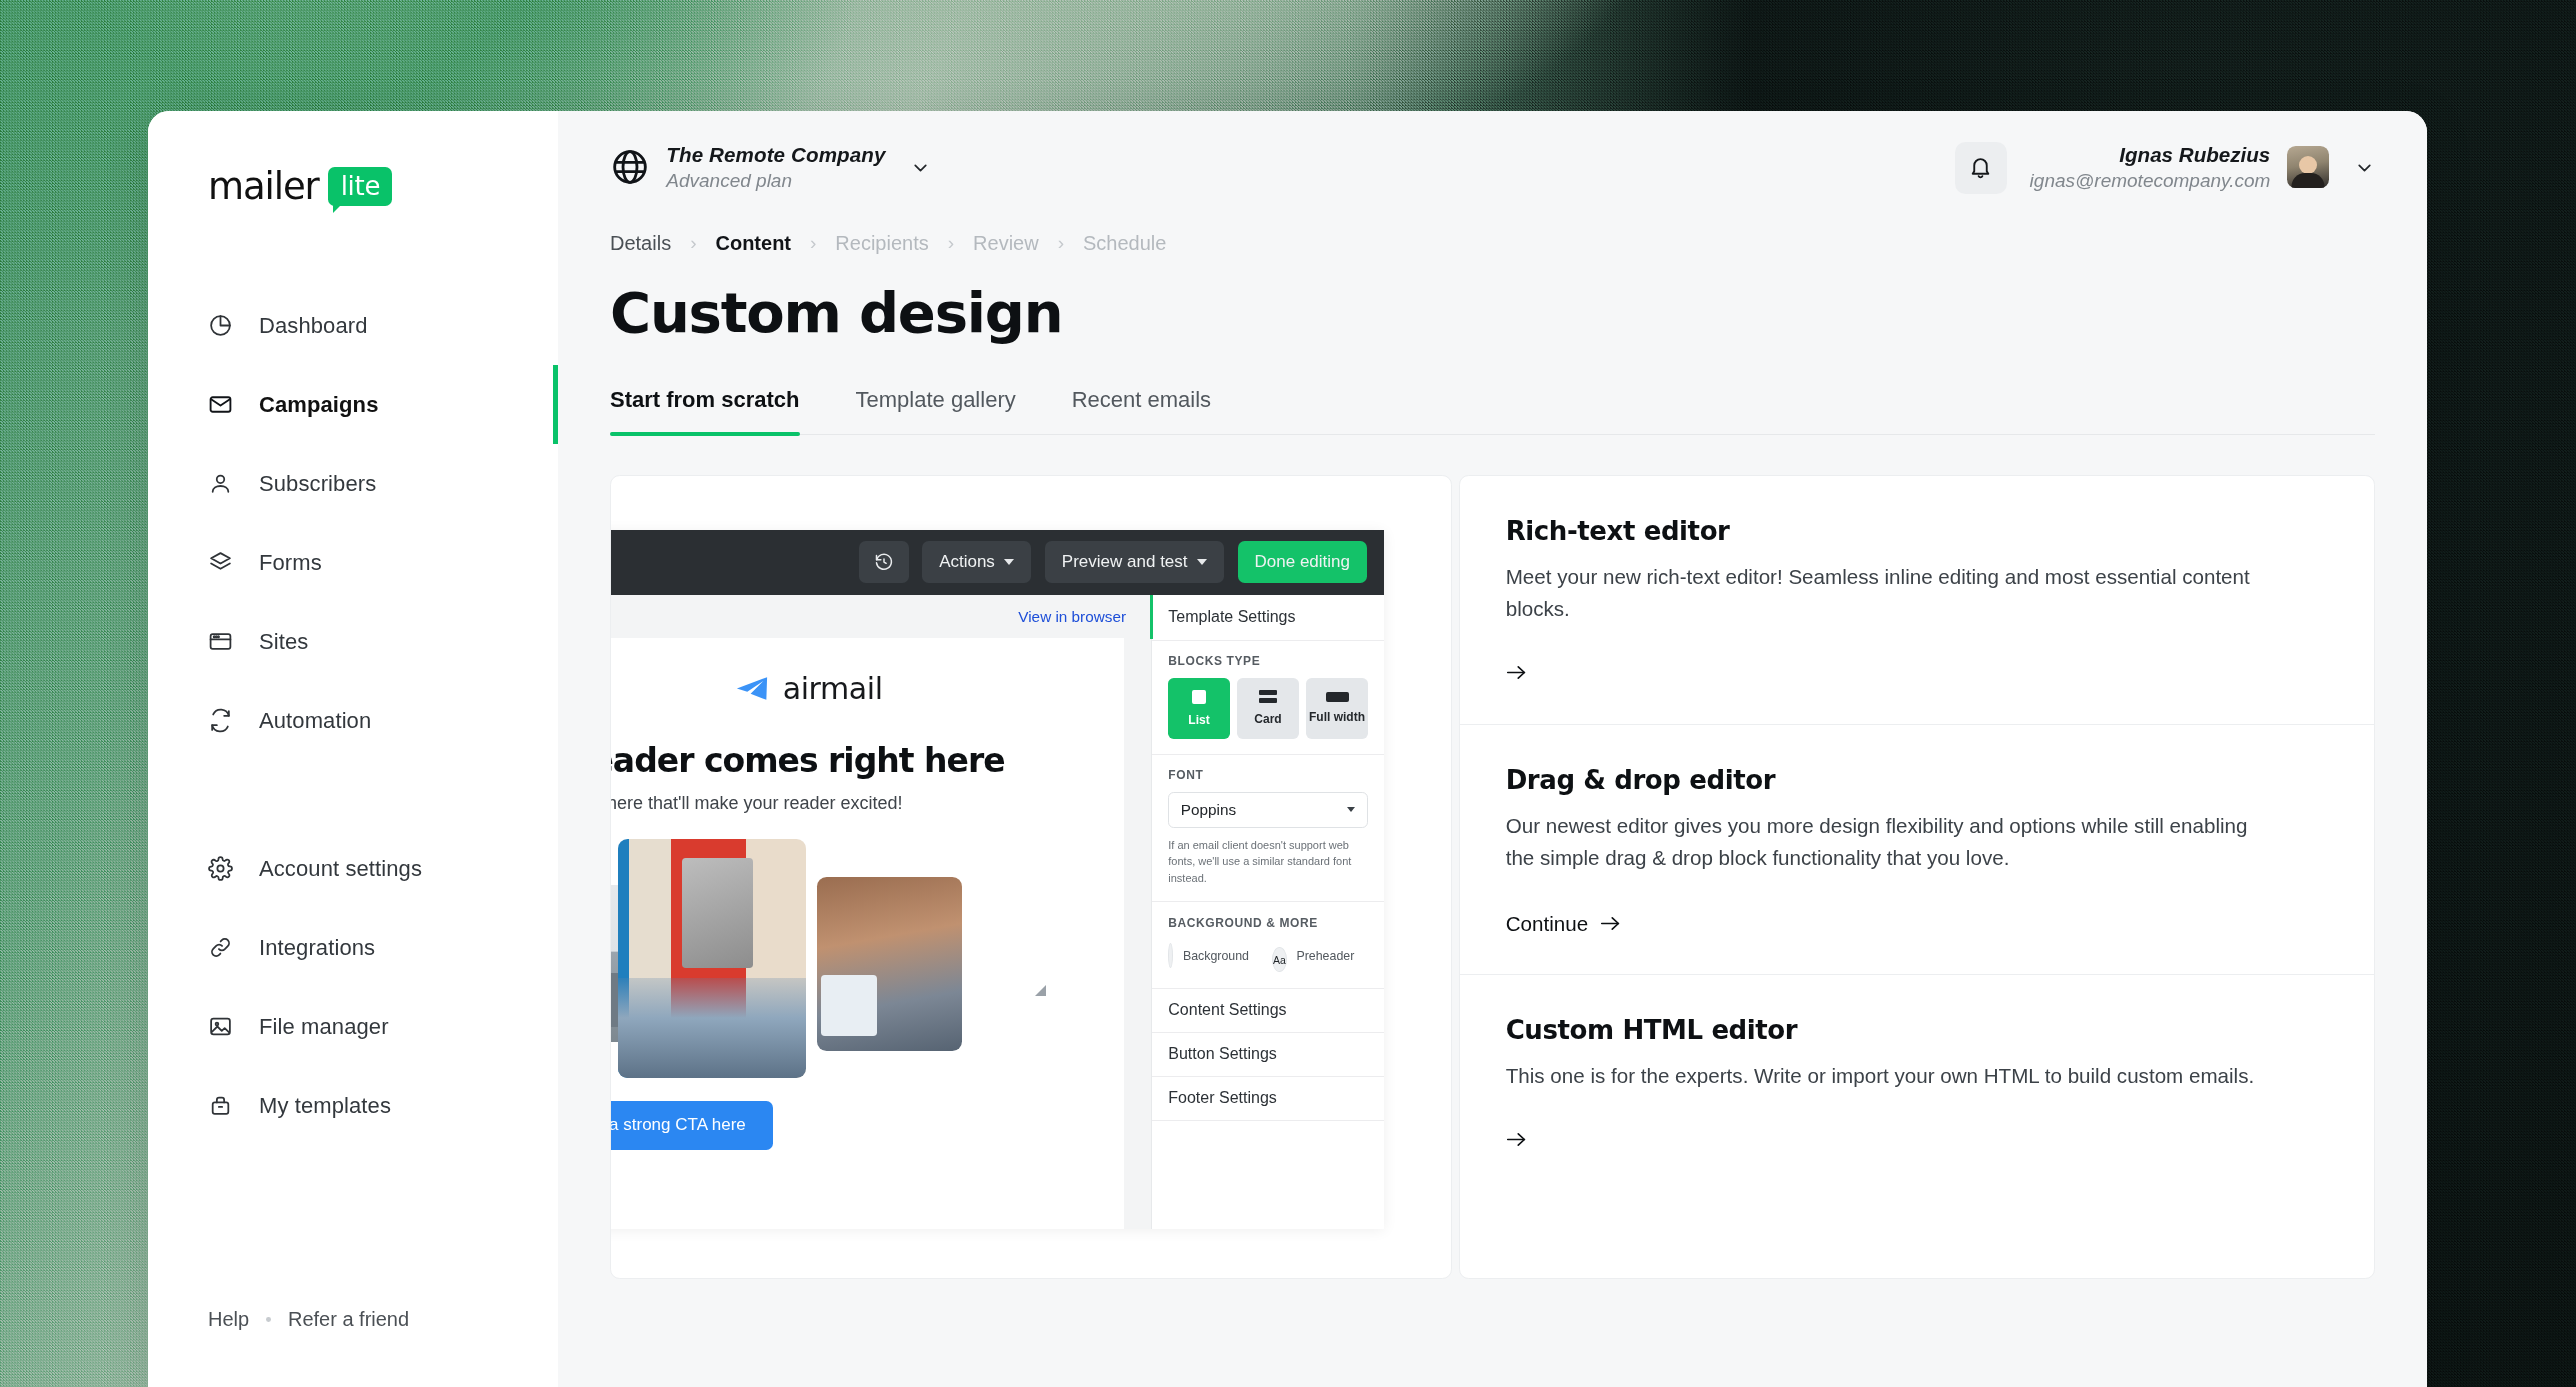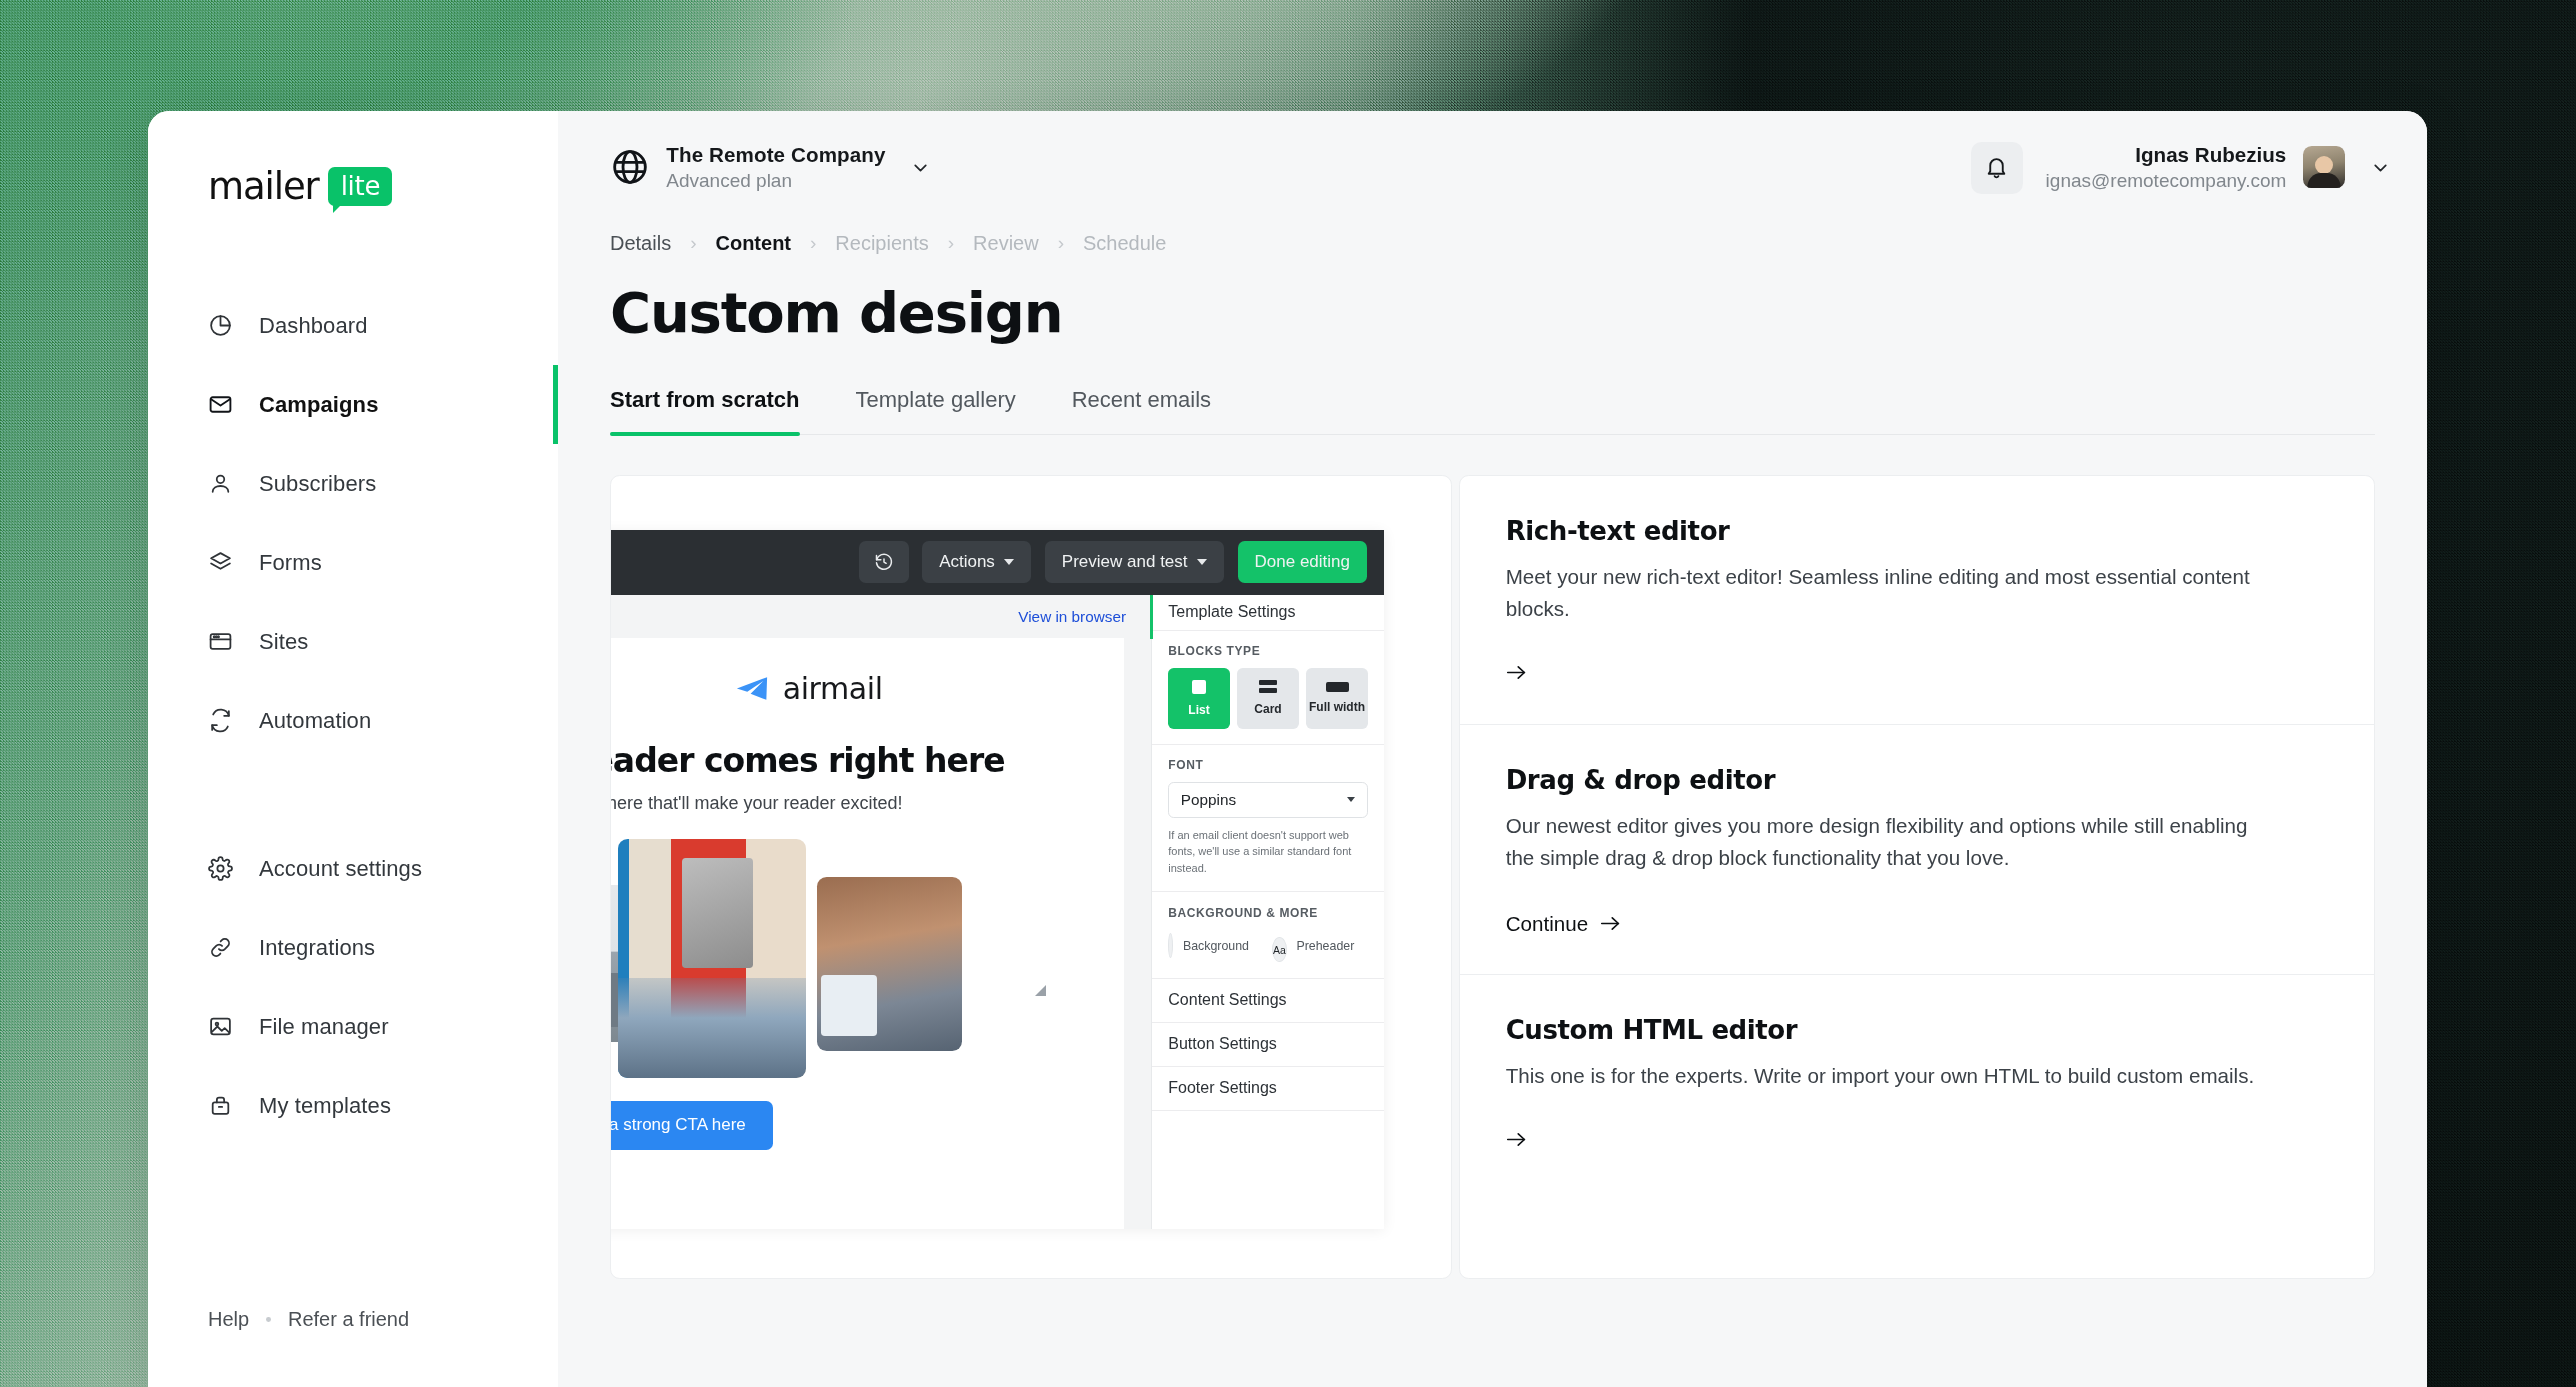--- a/index.html
+++ b/index.html
@@ -150,22 +150,23 @@
     height: 100%;
     position: relative;
     overflow: hidden;
   }
 
   
   #topbar {
     height: 113px;
     display: flex;
     align-items: center;
-    padding: 0 36px 0 52px;
+    padding: 0 52px 0 52px;
     justify-content: space-between;
+    font-style: italic;
   }
   .org {
     display: flex;
     align-items: center;
     gap: 16.3px;
     cursor: pointer;
   }
   .org-globe {
     width: 40px; height: 40px; flex:0 0 40px;
   }
@@ -433,21 +434,21 @@
     border-left: 1px solid #e7e9eb;
     display: flex;
     flex-direction: column;
     position: relative;
   }
   #ed-settings::before {
     content:"";
     position:absolute; left:-1.9px; top:0; width:2.9px; height: 44px; background:#14C269;
   }
   .set-head {
-    height: 36px; display:flex; align-items:center;
+    height: 46px; display:flex; align-items:center;
     padding: 0 16.3px;
     font-size: 16px; color: #2c3136;
     border-bottom: 1px solid #ececee;
     cursor: pointer;
   }
   .set-section {
     padding: 13.4px 16.3px 15.3px 16.3px;
     border-bottom: 1px solid #ececee;
   }
   .set-label {

